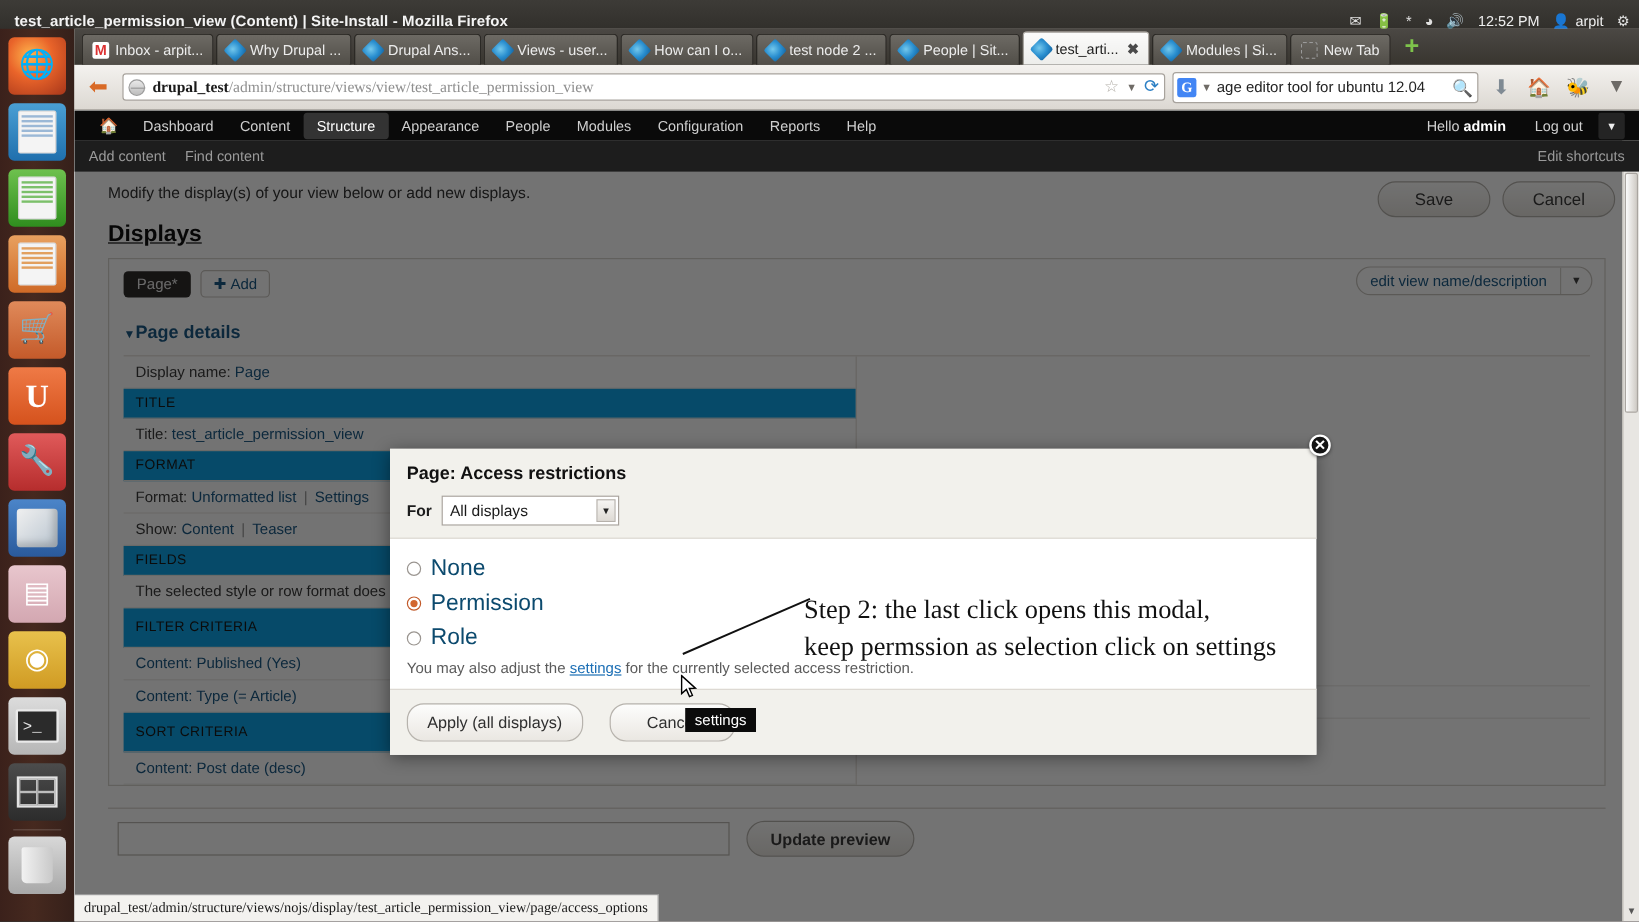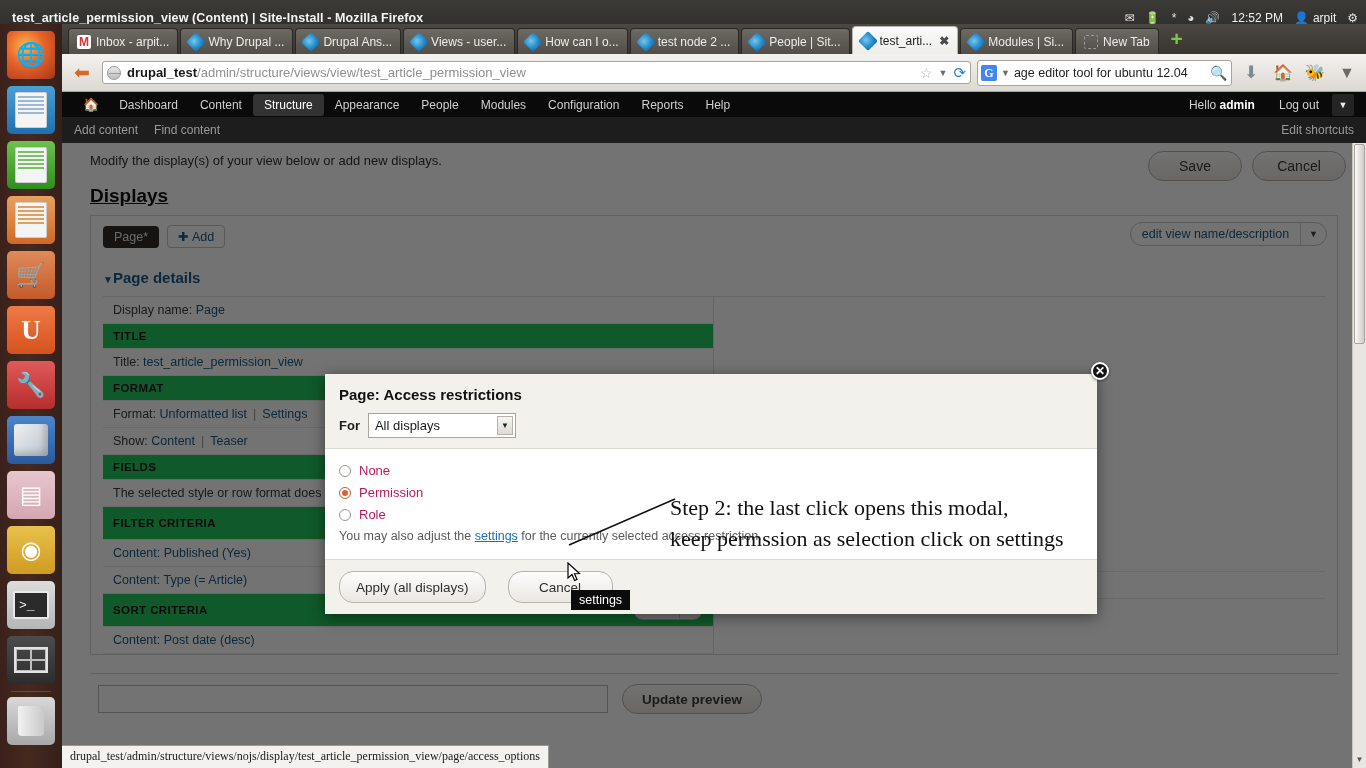--- a/index.html
+++ b/index.html
@@ -132,21 +132,21 @@
   }
   .backbtn {
     width: 28px; height: 28px; border-radius: 50%;
     display:flex;align-items:center;justify-content:center;
     color:#d96a26; font-size:19px; line-height:1;
   }
   .urlbar {
     flex: 1 1 auto; height: 23px; background: #fff;
     border: 1px solid #a8a39d; border-radius: 3px;
     display:flex; align-items:center; padding: 0 4px; gap:6px;
-    font-size: 13px; color:#8a8a8a;
+    font-size: 13px; color:#8a8a8a;font-family:Liberation Serif, serif;
   }
   .globe { width:14px;height:14px;border-radius:50%;
       background:linear-gradient(to bottom,#e9e9e9,#bdbdbd); border:1px solid #9b9b9b;
       position:relative; flex:0 0 14px;}
   .globe:after{content:"";position:absolute;left:1px;top:6px;width:12px;height:1px;background:#9b9b9b;}
   .urlbar .host { color: #1a1a1a; font-weight: bold; }
   .urlbar .path { color: #8f8f8f; }
   .ub-right { margin-left:auto; display:flex; align-items:center; gap:6px; color:#8a8a8a; }
   .star { color:#b4b0aa; font-size:14px; }
   .caret-s { font-size: 9px; color:#6f6b66; }
@@ -219,22 +219,22 @@
   .cols { display:flex; margin-top: 10px; border-top:1px solid #e3dfd9;}
   .col { width: 50%; }
   .col.left { border-right:1px solid #e3dfd9; }
   .row {
     padding: 6px 10px; font-size: 12.5px; color:#3a3a3a;
     border-bottom:1px solid #eceae6; display:flex; align-items:center; min-height:25px;
   }
   .row a { color:#1c5a86; text-decoration:none; }
   .row .sep { color:#999; padding: 0 6px; }
   .row.section {
-    font-weight:bold; font-size:11.5px; letter-spacing:.4px; color:#1a1a1a;
-    background:#22c55e;
+    font-weight:normal; font-size:11.5px; letter-spacing:.4px; color:#1a1a1a;
+    background:#0ea5e9;
   }
   .addbtn {
     margin-left:auto; display:flex; border:1px solid #c9c5bf; border-radius:12px;
     background:#fff; overflow:hidden;
   }
   .addbtn .l { padding: 2px 10px; font-size:12px; color:#1c5a86; }
   .addbtn .r { padding: 2px 7px; font-size:8px; color:#444; border-left:1px solid #d6d2cc;
      display:flex;align-items:center;}
   .preview-box { margin: 18px 0 0 0; border-top:1px solid #d8d4ce; height: 46px;}
   .preview-row { display:flex; align-items:center; gap:14px; padding: 10px 8px;}
@@ -258,21 +258,21 @@
     width: 148px; height: 25px; border:1px solid #a9a39d; background:#fff;
     display:flex; align-items:center; font-size:13px; color:#1a1a1a; padding-left:6px;
     position:relative;
   }
   .selectbox .arrow {
     position:absolute; right:2px; top:2px; bottom:2px; width:16px;
     background:linear-gradient(to bottom,#f6f5f3,#dedad4); border:1px solid #b6b1ab;
     display:flex;align-items:center;justify-content:center; font-size:8px; color:#222;
   }
   .modal-body { padding: 14px 14px 10px 14px; position:relative; min-height: 110px; }
-  .radio-row { display:flex; align-items:center; gap:8px; margin-bottom: 7px; font-size:13px; color:#be185d;}
+  .radio-row { display:flex; align-items:center; gap:8px; margin-bottom: 7px; font-size:19px; color:#0c4a6e;}
   .radio {
     width:12px;height:12px;border-radius:50%;border:1px solid #9a9590;background:#fff;
     flex:0 0 12px; position:relative;
   }
   .radio.checked { border-color:#c25a2a; }
   .radio.checked:after {
     content:""; position:absolute; left:2px; top:2px; width:6px;height:6px;border-radius:50%;
     background:#d2662e;
   }
   .hint { font-size:12.5px; color:#5b5b5b; margin-top: 3px; }

